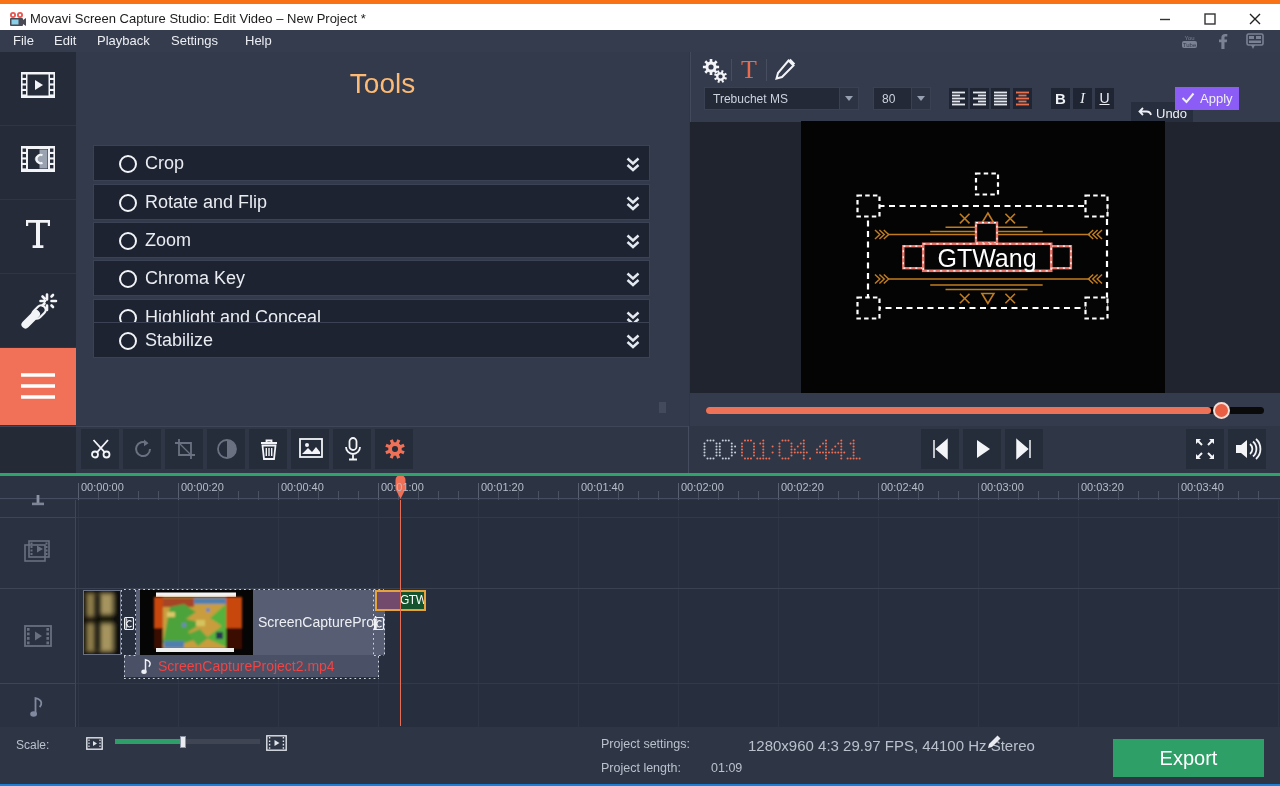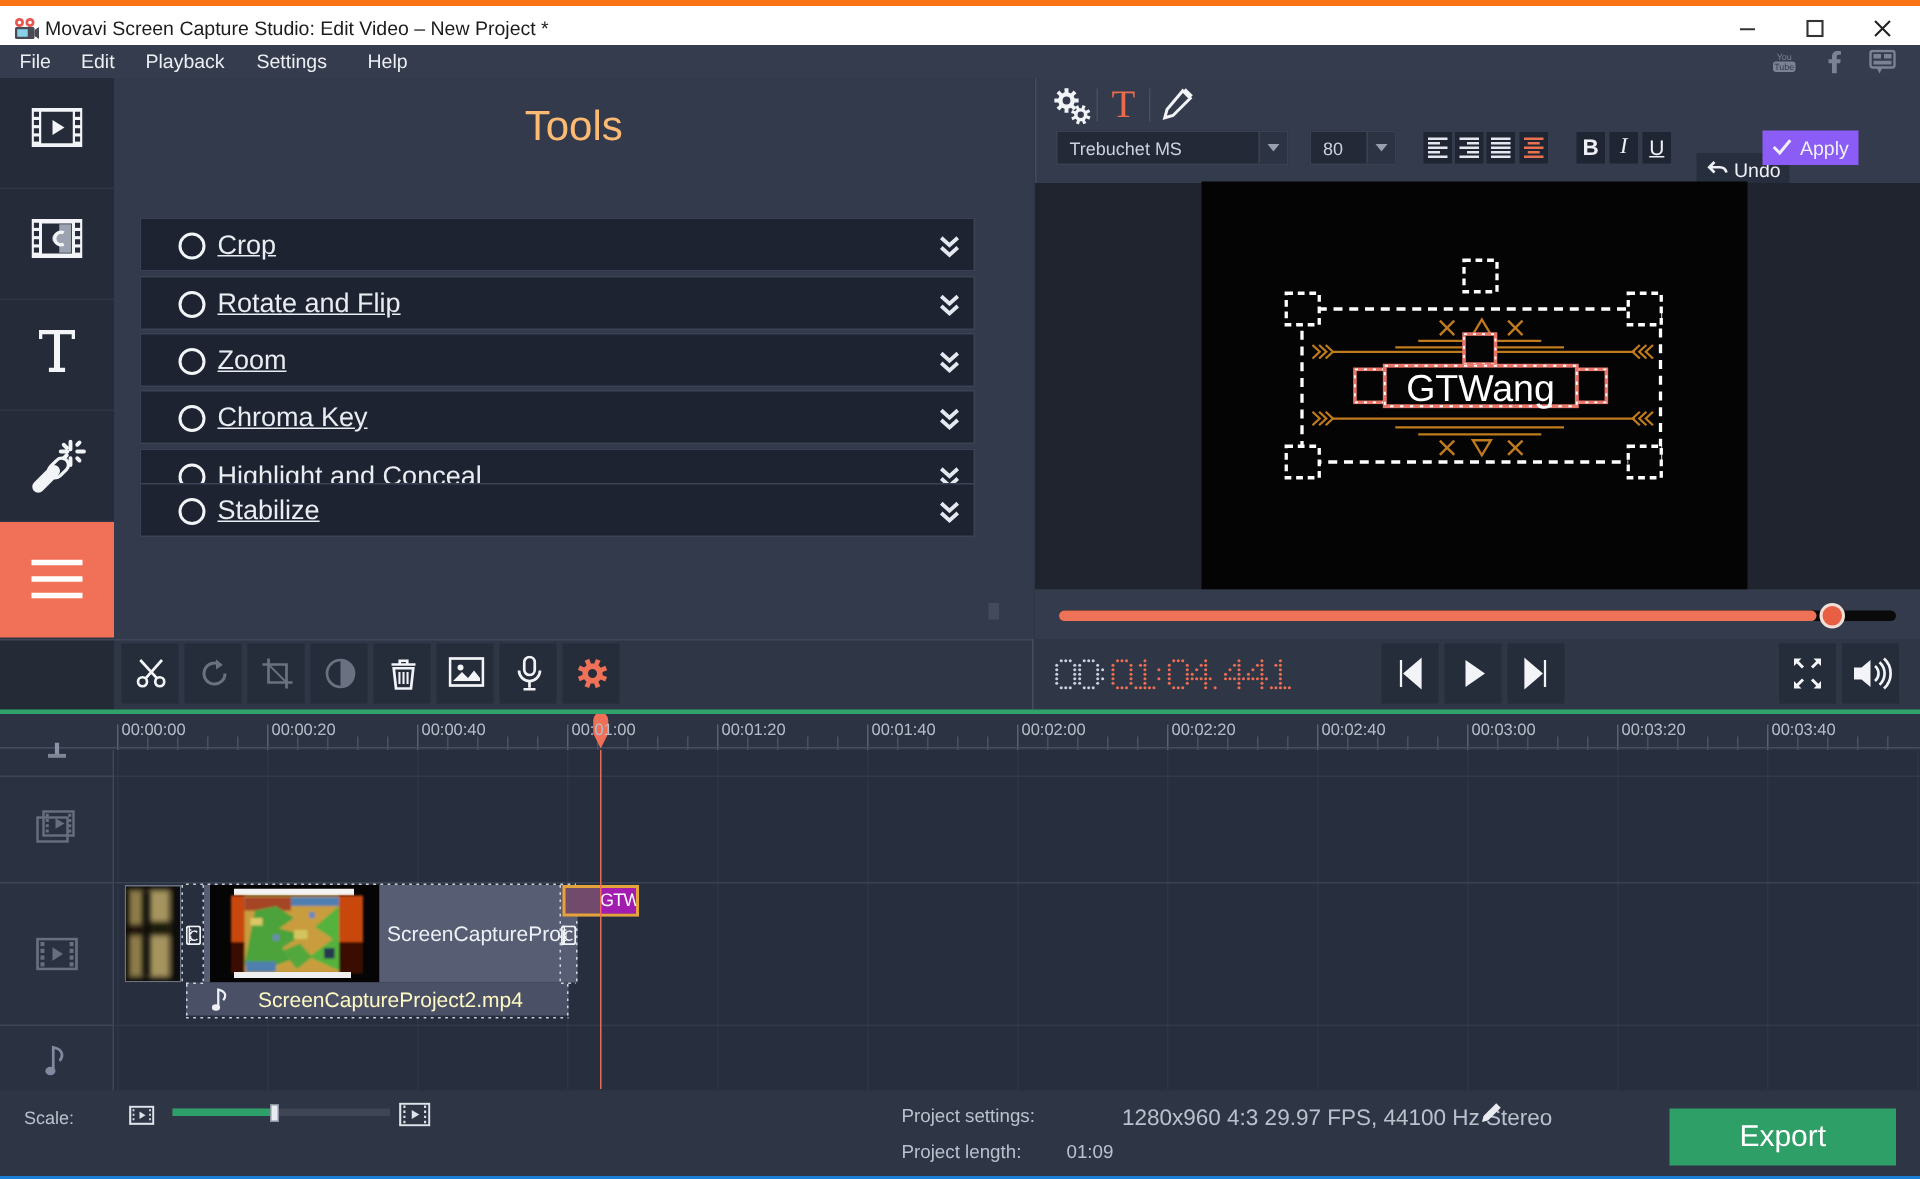--- a/index.html
+++ b/index.html
@@ -14,21 +14,21 @@
 #menubar{left:0;top:30px;width:1280px;height:22px;background:#353c4d;}
 .menuitem{top:3px;font-size:13px;color:#eceef3;}
 
 #sidebar{left:0;top:52px;width:76px;height:421px;background:#252b38;}
 .sbtn{left:0;width:76px;height:74px;border-bottom:1px solid #2f3544;box-sizing:border-box;}
 #sbtn5{background:#f07157;height:78px;}
 #toolspanel{left:76px;top:52px;width:613px;height:421px;background:#333a4c;}
 #toolstitle{left:0;top:16px;width:613px;text-align:center;font-size:28px;color:#fdba74;}
 .trow{left:17px;width:557px;height:36px;background:#1d2331;border:1px solid #3a4254;box-sizing:border-box;}
 .trow .radio{position:absolute;left:25px;top:9px;width:14px;height:14px;border:2px solid #f2f4f8;border-radius:50%;}
-.trow .lbl{position:absolute;left:51px;top:7px;font-size:18px;color:#e9ecf1;text-decoration:underline;}
+.trow .lbl{position:absolute;left:51px;top:7px;font-size:18px;color:#e9ecf1;}
 .trow svg{position:absolute;right:9px;top:11px;}
 #rightpanel{left:690px;top:52px;width:590px;height:421px;background:#343b4c;border-left:1px solid #434a5c;box-sizing:border-box;}
 #previewwrap{left:690px;top:122px;width:590px;height:271px;background:#20242e;}
 #preview{left:801px;top:121px;width:364px;height:272px;background:#040404;}
 #seekstrip{left:690px;top:393px;width:590px;height:33px;background:#343b4c;}
 
 .dd{background:#232937;border:1px solid #3a4153;box-sizing:border-box;height:23px;top:35px;}
 .dd .txt{position:absolute;left:8px;top:4px;font-size:12px;color:#ccd2de;}
 .dd .arr{position:absolute;right:0;top:0;width:18px;height:21px;background:#2c3343;border-left:1px solid #3a4153;}
 .dd .arr:after{content:"";position:absolute;left:5px;top:8px;border-left:4px solid transparent;border-right:4px solid transparent;border-top:5px solid #97a0b0;}
@@ -704,21 +704,21 @@
 <filter id="b2">
           <feGaussianBlur stdDeviation="0.8"></feGaussianBlur>
         </filter>
 </svg>
 <div class="abs" style="left:258px;top:114px;width:120px;height:18px;overflow:hidden;font-size:14px;color:#eef0f5">ScreenCaptureProje</div>
 <div class="abs" style="left:124px;top:155px;width:255px;height:22px;background:#4a5066"></div>
 <svg class="abs" style="left:141px;top:158px" width="12" height="17" viewBox="0 0 12 17">
 <path d="M4.5 13.5V1.8c2.2.5 4.2 1.4 4.6 3.4.3 1.6-.5 2.7-1.3 3.6" fill="none" stroke="#eef0f5" stroke-width="1.5"></path>
 <ellipse cx="3" cy="13.7" rx="2.7" ry="2.2" fill="#eef0f5"></ellipse>
       </svg>
-<div class="abs" style="left:172px;top:158px;font-size:14px;color:#fef9c3">ScreenCaptureProject2.mp4</div>
+<div class="abs" style="left:158px;top:158px;font-size:14px;color:#ef4444">ScreenCaptureProject2.mp4</div>
 <svg class="abs" style="left:118px;top:88px" width="272" height="92" viewBox="0 0 272 92">
 <path d="M3.5 2v66" stroke="#dde1e9" stroke-width="1" stroke-dasharray="1.8,3" fill="none" opacity="0.9"></path>
         <path d="M17.5 2v66" stroke="#dde1e9" stroke-width="1" stroke-dasharray="1.8,3" fill="none" opacity="0.9"></path>
 <path d="M255.5 2v66" stroke="#dde1e9" stroke-width="1" stroke-dasharray="1.8,3" fill="none" opacity="0.9"></path>
         <path d="M266.5 2v66" stroke="#dde1e9" stroke-width="1" stroke-dasharray="1.8,3" fill="none" opacity="0.9"></path>
 <path d="M6 1.5h260" stroke="#dde1e9" stroke-width="1" stroke-dasharray="1.8,3" fill="none" opacity="0.9"></path>
 <path d="M6 67.5h12M256 67.5h10" stroke="#dde1e9" stroke-width="1" stroke-dasharray="1.8,3" fill="none" opacity="0.9"></path>
 <path d="M6.5 68v22M260.5 68v21" stroke="#dde1e9" stroke-width="1" stroke-dasharray="1.8,3" fill="none" opacity="0.9"></path>
 <path d="M6 90.5h255" stroke="#dde1e9" stroke-width="1" stroke-dasharray="1.8,3" fill="none" opacity="0.9"></path>
 </svg>
@@ -730,21 +730,21 @@
         </g>
       </svg>
 <svg class="abs" style="left:374px;top:117px" width="10" height="13" viewBox="0 0 10 13">
         <g>
           <rect x="0.5" y="0.5" width="9" height="12" rx="1.5" fill="none" stroke="#f0f2f6" stroke-width="1.2"></rect>
 <path d="M2.2 1v12M2.2 3h1.4M2.2 5.3h1.4M2.2 7.6h1.4M2.2 9.9h1.4" stroke="#f0f2f6" stroke-width="0.9"></path>
 <path d="M7.5 4.5a3 3 0 1 0 .1 4.5" fill="none" stroke="#f0f2f6" stroke-width="1.1"></path>
         </g>
       </svg>
 <div class="abs" style="left:375px;top:90px;width:51px;height:21px;border:2px solid #e5a33c;box-sizing:border-box;background:#714a6c"></div>
-<div class="abs" style="left:400px;top:92px;width:24px;height:17px;background:#a21caf;font-size:12px;color:#fff;line-height:17px;letter-spacing:-0.5px;overflow:hidden">GTW</div>
+<div class="abs" style="left:400px;top:92px;width:24px;height:17px;background:#14532d;font-size:12px;color:#fff;line-height:17px;letter-spacing:-0.5px;overflow:hidden">GTW</div>
 <div class="abs" style="left:400px;top:0;width:1px;height:226px;background:#ef7057;opacity:0.95"></div>
     </div>
   <div class="abs" id="bottombar">
       <div class="abs btxt" style="left:16px;top:11px">Scale:</div>
 <svg class="abs" style="left:86px;top:10px" width="17" height="13" viewBox="0 0 17 13">
 <rect x="0.8" y="0.8" width="15.4" height="11.4" fill="none" stroke="#dfe3ea" stroke-width="1.4"></rect>
 <path d="M3 2.5v8M14 2.5v8" stroke="#dfe3ea" stroke-width="1.2" stroke-dasharray="1.4,1.6"></path>
 <path d="M7 4l4 2.5L7 9z" fill="#dfe3ea"></path>
       </svg>
 <div class="abs" style="left:115px;top:12px;width:145px;height:5px;background:#3f4553"></div>

